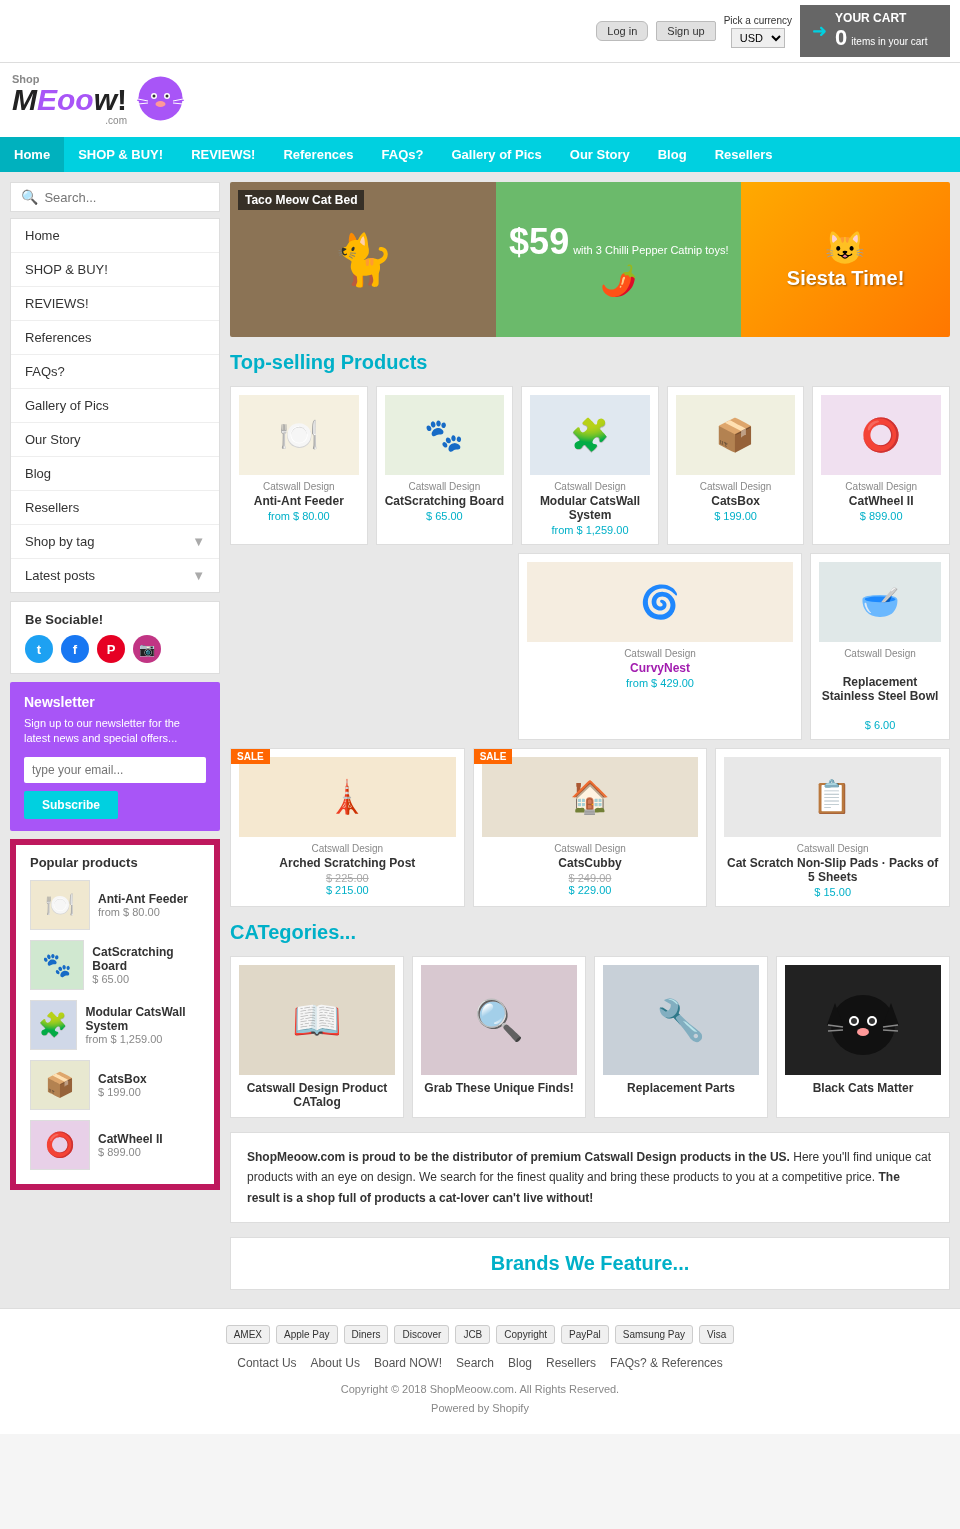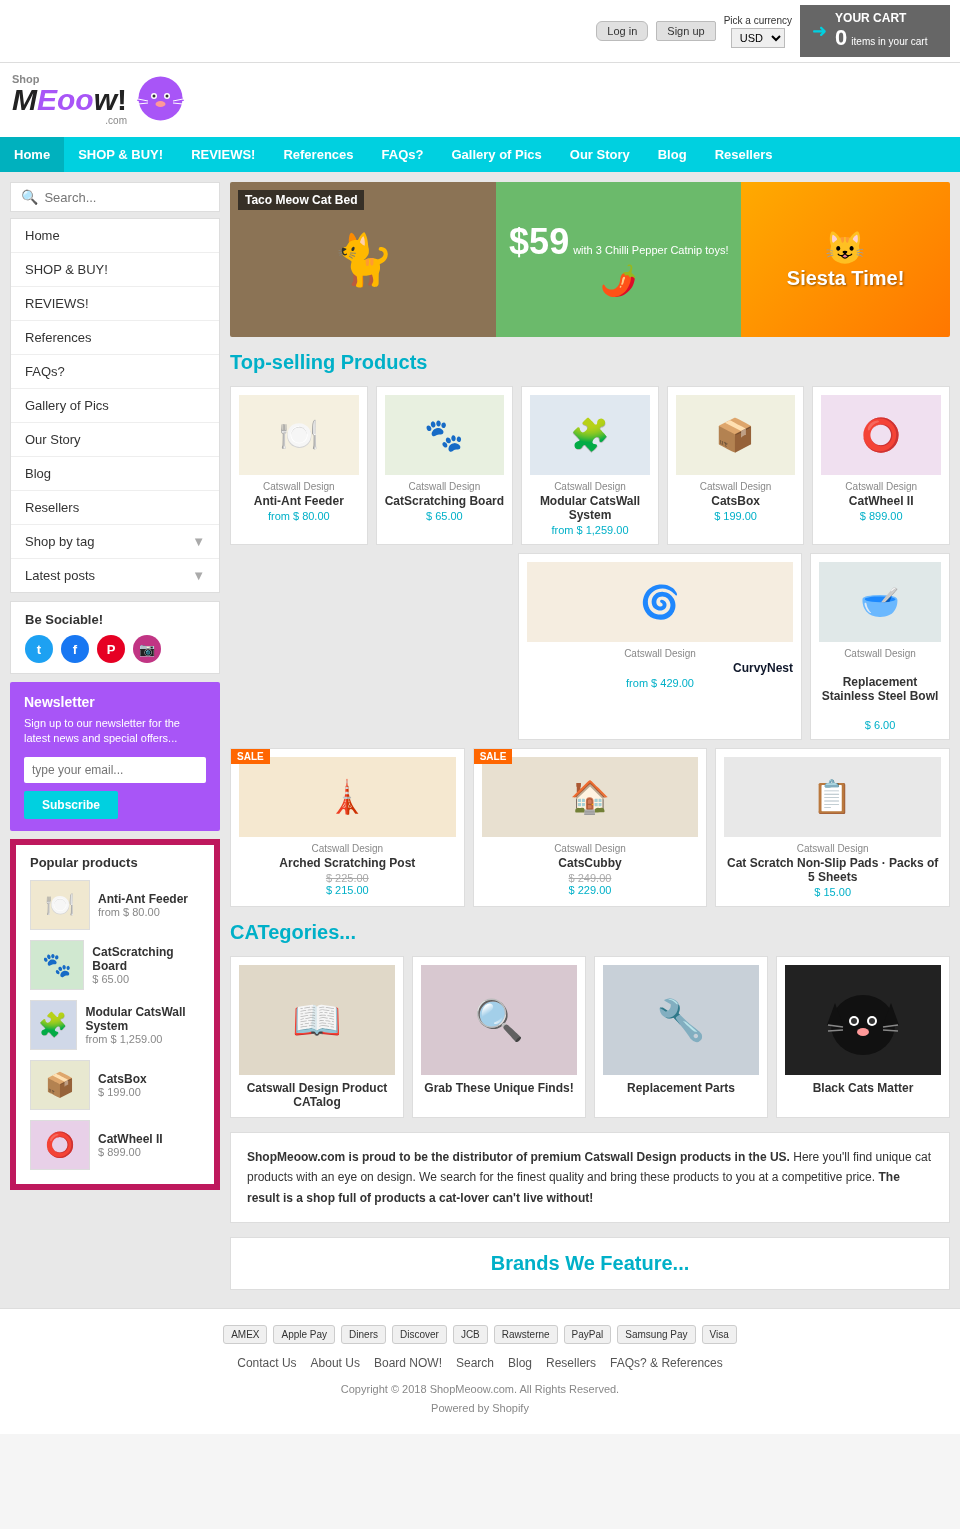--- a/index.html
+++ b/index.html
@@ -211,21 +211,21 @@
           <div style="font-size:10px;color:#888;">Catswall Design</div>
           <div style="font-size:12px;font-weight:bold;color:#333;margin:2px 0;">CatWheel II</div>
           <div style="font-size:11px;color:#00b0c8;">$ 899.00</div>
         </div>
       </div>
 
       <div style="display:flex;justify-content:flex-end;gap:8px;margin-bottom:8px;">
         <div style="background:#fff;border:1px solid #ddd;padding:8px;text-align:center;width:calc(40% - 4px);cursor:pointer;">
           <div style="width:100%;height:80px;background:#f5ede0;display:flex;align-items:center;justify-content:center;font-size:32px;margin-bottom:6px;">🌀</div>
           <div style="font-size:10px;color:#888;">Catswall Design</div>
-          <div style="font-size:12px;font-weight:bold;color:#0f172a;margin:2px 0;text-align:right;">CurvyNest</div>
+          <div style="font-size:12px;font-weight:bold;color:#a21caf;margin:2px 0;">CurvyNest</div>
           <div style="font-size:11px;color:#00b0c8;">from $ 429.00</div>
         </div>
         <div style="background:#fff;border:1px solid #ddd;padding:8px;text-align:center;width:calc(20% - 4px);cursor:pointer;">
           <div style="width:100%;height:80px;background:#e0e8e8;display:flex;align-items:center;justify-content:center;font-size:32px;margin-bottom:6px;">🥣</div>
           <div style="font-size:10px;color:#888;">Catswall Design</div>
           <div style="font-size:12px;font-weight:bold;color:#333;margin:16px 0;">Replacement Stainless Steel Bowl</div>
           <div style="font-size:11px;color:#00b0c8;">$ 6.00</div>
         </div>
       </div>
 
@@ -306,21 +306,21 @@
   </div>
 </div>
 
 <div style="background:#fff;border-top:1px solid #ddd;padding:16px;text-align:center;">
   <div style="display:flex;justify-content:center;gap:6px;margin-bottom:12px;flex-wrap:wrap;">
     <span style="background:#f0f0f0;border:1px solid #ccc;padding:3px 7px;font-size:10px;border-radius:3px;">AMEX</span>
     <span style="background:#f0f0f0;border:1px solid #ccc;padding:3px 7px;font-size:10px;border-radius:3px;">Apple Pay</span>
     <span style="background:#f0f0f0;border:1px solid #ccc;padding:3px 7px;font-size:10px;border-radius:3px;">Diners</span>
     <span style="background:#f0f0f0;border:1px solid #ccc;padding:3px 7px;font-size:10px;border-radius:3px;">Discover</span>
     <span style="background:#f0f0f0;border:1px solid #ccc;padding:3px 7px;font-size:10px;border-radius:3px;">JCB</span>
-    <span style="background:#f0f0f0;border:1px solid #ccc;padding:3px 7px;font-size:10px;border-radius:3px;">Rawsterne</span>
+    <span style="background:#f0f0f0;border:1px solid #ccc;padding:3px 7px;font-size:10px;border-radius:3px;">Copyright</span>
     <span style="background:#f0f0f0;border:1px solid #ccc;padding:3px 7px;font-size:10px;border-radius:3px;">PayPal</span>
     <span style="background:#f0f0f0;border:1px solid #ccc;padding:3px 7px;font-size:10px;border-radius:3px;">Samsung Pay</span>
     <span style="background:#f0f0f0;border:1px solid #ccc;padding:3px 7px;font-size:10px;border-radius:3px;">Visa</span>
   </div>
   <div style="display:flex;justify-content:center;gap:14px;margin-bottom:10px;flex-wrap:wrap;">
     <a href="#" style="color:#555;text-decoration:none;font-size:12px;">Contact Us</a>
     <a href="#" style="color:#555;text-decoration:none;font-size:12px;">About Us</a>
     <a href="#" style="color:#555;text-decoration:none;font-size:12px;">Board NOW!</a>
     <a href="#" style="color:#555;text-decoration:none;font-size:12px;">Search</a>
     <a href="#" style="color:#555;text-decoration:none;font-size:12px;">Blog</a>

